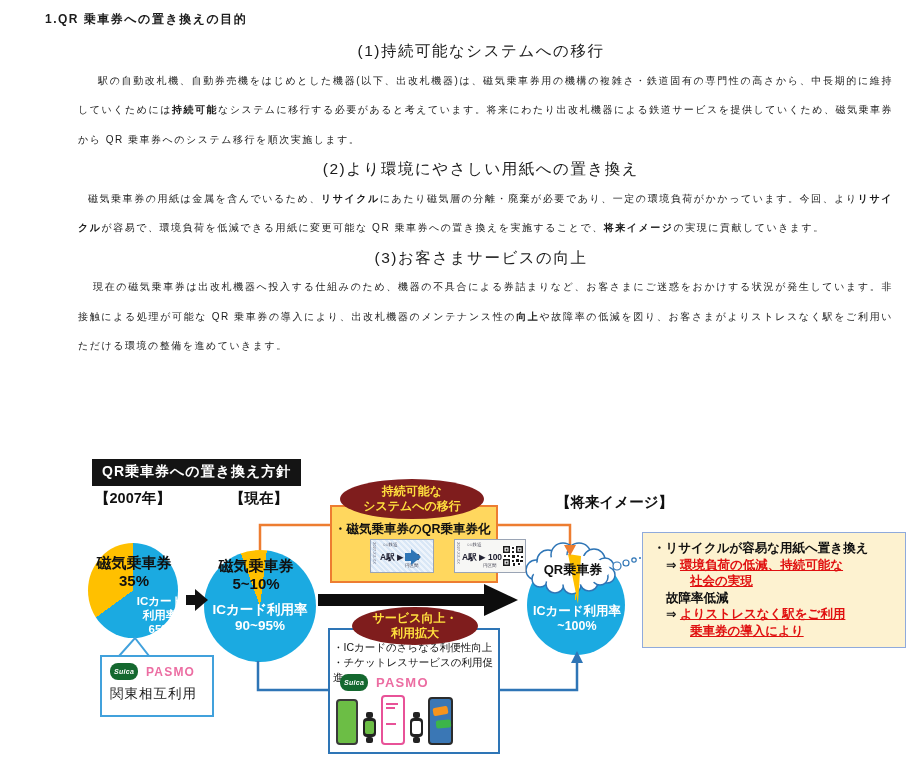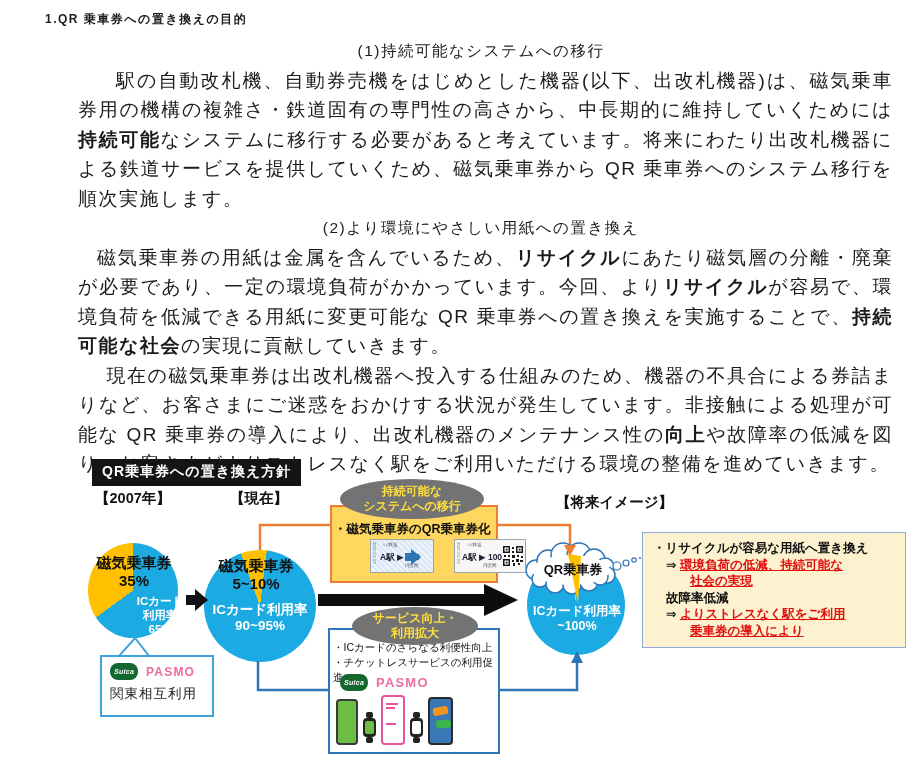--- a/index.html
+++ b/index.html
@@ -2,21 +2,21 @@
 <html><head>
 <meta charset="utf-8">
 <style>
   html,body{margin:0;padding:0;background:#fff;}
   .page{position:relative;width:924px;height:762px;background:#fff;overflow:hidden;
         font-family:"Liberation Sans","DejaVu Sans",sans-serif;color:#1b1b1b;}
   
   .doc{position:absolute;left:0;top:6px;width:924px;}
   .doc-title{margin:0 0 4px 45px;font-size:12px;font-weight:bold;letter-spacing:1.5px;line-height:26px;}
   .sec-h{margin:0 0 0 38px;font-size:15.5px;letter-spacing:1.5px;line-height:29.5px;text-align:center;}
-  .sec-p{margin:0 0 0 78px;width:815px;font-size:19px;letter-spacing:1.5px;line-height:29.5px;
+  .sec-p{margin:0 0 0 78px;width:815px;font-size:10px;letter-spacing:1.5px;line-height:29.5px;
          text-align:justify;}
   .ind2{text-indent:2em;} .ind1{text-indent:1em;} .ind15{text-indent:1.5em;}
   .seg-b{font-weight:bold;} .seg-red{color:#e01010;} .seg-u{text-decoration:underline;}
   
   .diagram{position:absolute;left:0;top:455px;width:924px;height:307px;letter-spacing:0;}
   .abs{position:absolute;}
   .policy{left:92px;top:4px;background:#141414;color:#fff;font-size:14px;font-weight:bold;
           padding:4px 10px 5px;letter-spacing:1px;z-index:6;}
   .era{font-size:14.5px;font-weight:bold;color:#111;z-index:6;}
   .pie{border-radius:50%;z-index:1;}
@@ -26,21 +26,21 @@
   .svg-overlay{left:0;top:0;z-index:5;pointer-events:none;}
   
   .mini-arrow-body{left:186px;top:140px;width:9px;height:10px;background:#111;z-index:4;}
   .mini-arrow-head{left:195px;top:134px;width:0;height:0;border-top:11px solid transparent;
                    border-bottom:11px solid transparent;border-left:13px solid #111;z-index:4;}
   
   .big-arrow-body{left:318px;top:139px;width:166px;height:12px;background:#0d0d0d;z-index:3;}
   .big-arrow-head{left:484px;top:129px;width:0;height:0;border-top:16px solid transparent;
                   border-bottom:16px solid transparent;border-left:34px solid #0d0d0d;z-index:3;}
   
-  .badge{background:#737373;color:#ffdf3d;font-weight:bold;font-size:12px;line-height:1.25;
+  .badge{background:#7f1d1d;color:#ffdf3d;font-weight:bold;font-size:12px;line-height:1.25;
          border-radius:50%;display:flex;align-items:center;justify-content:center;text-align:center;
          white-space:pre-line;z-index:7;}
   
   .sustain{left:330px;top:50px;width:168px;height:78px;background:#ffd75e;border:2.5px solid #ed7d31;
            box-sizing:border-box;z-index:4;}
   .sustain-bullet{left:334px;top:66px;font-size:12.5px;font-weight:600;color:#111;z-index:6;}
   .ticket{box-sizing:border-box;border:1px solid #9aa4b5;z-index:6;overflow:hidden;margin-left:32px;}
   .tk1{left:338px;top:84px;width:64px;height:34px;
        background:repeating-linear-gradient(45deg,#d9e7f6 0 2px,#eef4fb 2px 4px);}
   .tk2{left:422px;top:84px;width:72px;height:34px;background:#f7f7f5;}
@@ -94,22 +94,23 @@
 
 <div class="page">
 
   <div class="doc">
     <h1 class="doc-title">1.QR 乗車券への置き換えの目的</h1>
 
     <div class="sec-h">(1)持続可能なシステムへの移行</div>
     <p class="sec-p ind2"><span>駅の自動改札機、自動券売機をはじめとした機器(以下、出改札機器)は、磁気乗車券用の機構の複雑さ・鉄道固有の専門性の高さから、中長期的に維持していくためには</span><span class="seg-b">持続可能</span><span>なシステムに移行する必要があると考えています。将来にわたり出改札機器による鉄道サービスを提供していくため、磁気乗車券から QR 乗車券へのシステム移行を順次実施します。</span></p>
 
     <div class="sec-h">(2)より環境にやさしい用紙への置き換え</div>
-    <p class="sec-p ind1"><span>磁気乗車券の用紙は金属を含んでいるため、</span><span class="seg-b">リサイクル</span><span>にあたり磁気層の分離・廃棄が必要であり、一定の環境負荷がかかっています。今回、より</span><span class="seg-b">リサイクル</span><span>が容易で、環境負荷を低減できる用紙に変更可能な QR 乗車券への置き換えを実施することで、</span><span class="seg-b">持続可能な社会</span><span>の実現に貢献していきます。</span></p>
-
+    <p class="sec-p ind1"><span>磁気乗車券の用紙は金属を含んでいるため、</span><span class="seg-b">リサイクル</span><span>にあたり磁気層の分離・廃棄が必要であり、一定の環境負荷がかかっています。今回、より</span><span class="seg-b">リサイクル</span><span>が容易で、環境負荷を低減できる用紙に変更可能な QR 乗車券への置き換えを実施することで、</span><span class="seg-b">将来イメージ</span><span>の実現に貢献していきます。</span></p>
+
+    <div class="sec-h">(3)お客さまサービスの向上</div>
     <p class="sec-p ind15"><span>現在の磁気乗車券は出改札機器へ投入する仕組みのため、機器の不具合による券詰まりなど、お客さまにご迷惑をおかけする状況が発生しています。非接触による処理が可能な QR 乗車券の導入により、出改札機器のメンテナンス性の</span><span class="seg-b">向上</span><span>や故障率の低減を図り、お客さまがよりストレスなく駅をご利用いただける環境の整備を進めていきます。</span></p>
   </div>
 
   <div class="diagram">
 
     <div class="abs policy">QR乗車券への置き換え方針</div>
 
     <div class="abs era" style="left:95px;top:34px;">【2007年】</div>
     <div class="abs era" style="left:230px;top:34px;">【現在】</div>
     <div class="abs era" style="left:556px;top:38px;">【将来イメージ】</div>

